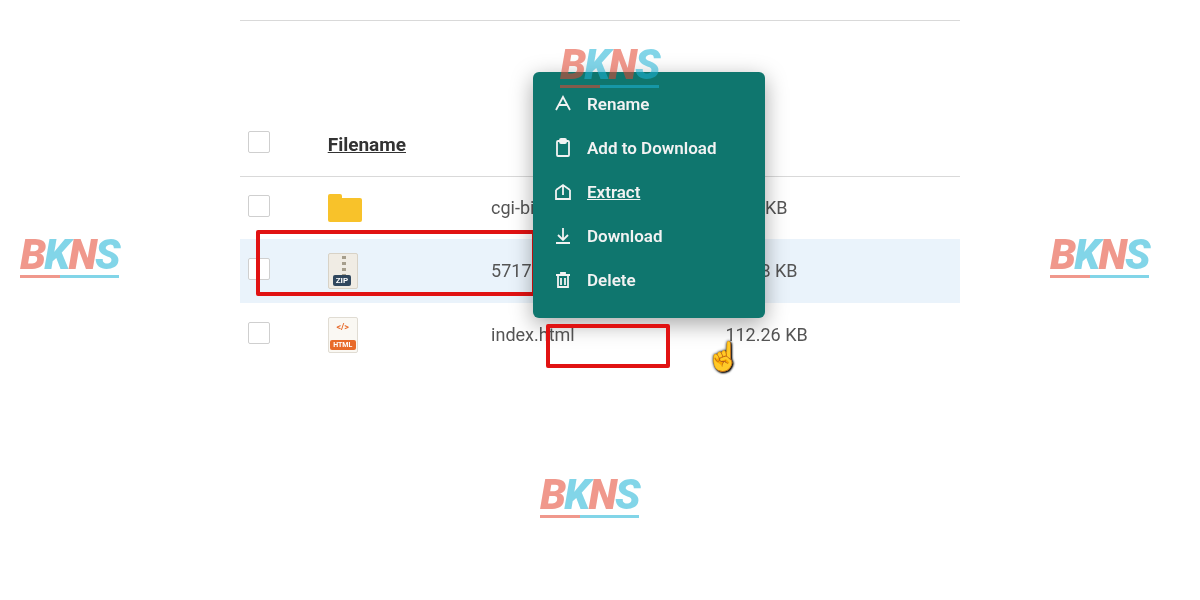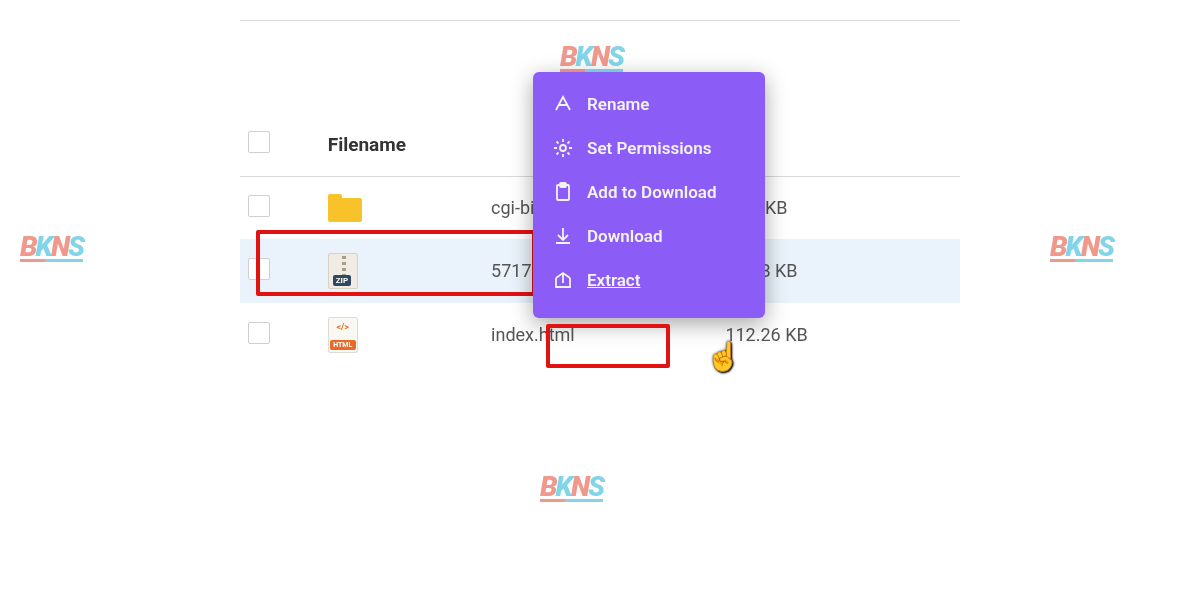--- a/index.html
+++ b/index.html
@@ -26,20 +26,21 @@
     width: 100%;
     border-collapse: collapse;
   }
   .filetable th {
     text-align: left;
     font-weight: 700;
     font-size: 19px;
     color: #333;
     padding: 10px 8px 18px 8px;
     border-bottom: 1px solid #d9d9d9;
+    text-decoration: underline;
   }
   .filetable td {
     font-size: 18px;
     color: #555;
     padding: 14px 8px;
     vertical-align: middle;
     white-space: nowrap;
   }
   .filetable tbody tr { height: 62px; }
   .filetable tbody tr.selected { background: #eaf3fb; }
@@ -121,21 +122,21 @@
     border: 4px solid #e11212;
     border-radius:2px;
     pointer-events:none;
   }
 
   
   .context-menu {
     position:absolute;
     left:533px; top:72px;
     width:232px;
-    background:#8b5cf6;
+    background:#0f766e;
     border-radius:6px;
     padding:10px 0 16px 0;
     box-shadow: 0 6px 22px rgba(0,0,0,.35);
   }
   .menu-item {
     display:flex; align-items:center;
     gap:14px;
     padding:12px 20px;
     color:#f2f2f2;
     font-size:17px;
@@ -157,21 +158,21 @@
     left:706px; top:340px;
     font-size:28px;
     color:#fff;
     text-shadow: 0 0 3px #000, 1px 1px 2px #000;
     pointer-events:none;
   }
 
   
   .wm {
     position:absolute;
-    font-size:28px;
+    font-size:42px;
     font-weight:900;
     font-style:italic;
     letter-spacing:-2px;
     opacity:.55;
     pointer-events:none;
     white-space:nowrap;
   }
   .wm .b,.wm .n{ color:#e4452f; }
   .wm .k,.wm .s{ color:#1db3d6; }
   .wm::after{
@@ -235,50 +236,49 @@
     <span class="mi-icon">
       <svg viewBox="0 0 20 20">
           <path d="M3 16 L10 3 L17 16 M5.5 11 H14.5"></path>
         </svg>
     </span>
     <span>Rename</span>
   </div>
   <div class="menu-item">
     <span class="mi-icon">
       <svg viewBox="0 0 20 20">
-          <circle cx="10" cy="10" r="3"></circle>
-          <path d="M10 1v3M10 16v3M1 10h3M16 10h3M3.5 3.5l2 2M14.5 14.5l2 2M16.5 3.5l-2 2M5.5 14.5l-2 2"></path>
-        </svg>
-    </span>
-    <span>Set Permissions</span>
-  </div>
-  <div class="menu-item">
-    <span class="mi-icon">
-      <svg viewBox="0 0 20 20">
           <rect x="4" y="3" width="12" height="15" rx="1"></rect>
           <rect x="7" y="1" width="6" height="4" rx="1"></rect>
         </svg>
     </span>
     <span>Add to Download</span>
   </div>
   <div class="menu-item">
     <span class="mi-icon">
       <svg viewBox="0 0 20 20">
+          <path d="M3 8v9h14V8M3 8l7-5 7 5M10 3v10"></path>
+        </svg>
+    </span>
+    <span class="extract-label">Extract</span>
+  </div>
+  <div class="menu-item">
+    <span class="mi-icon">
+      <svg viewBox="0 0 20 20">
           <path d="M10 2v11M5 9l5 5 5-5M3 17h14"></path>
         </svg>
     </span>
     <span>Download</span>
   </div>
   <div class="menu-item">
     <span class="mi-icon">
       <svg viewBox="0 0 20 20">
-          <path d="M3 8v9h14V8M3 8l7-5 7 5M10 3v10"></path>
-        </svg>
-    </span>
-    <span class="extract-label">Extract</span>
+          <path d="M3 5h14M5 5v12h10V5M8 5V3h4v2M8 8v7M12 8v7"></path>
+        </svg>
+    </span>
+    <span>Delete</span>
   </div>
 </div>
 
 <div class="menu-highlight" style="left:546px; top:324px; width:124px; height:44px;"></div>
 
 <div class="cursor">☝</div>
 
 <div class="wm" style="left:560px; top:40px;"><span class="b">B</span><span class="k">K</span><span class="n">N</span><span class="s">S</span></div>
 <div class="wm" style="left:20px;  top:230px;"><span class="b">B</span><span class="k">K</span><span class="n">N</span><span class="s">S</span></div>
 <div class="wm" style="left:1050px;top:230px;"><span class="b">B</span><span class="k">K</span><span class="n">N</span><span class="s">S</span></div>

